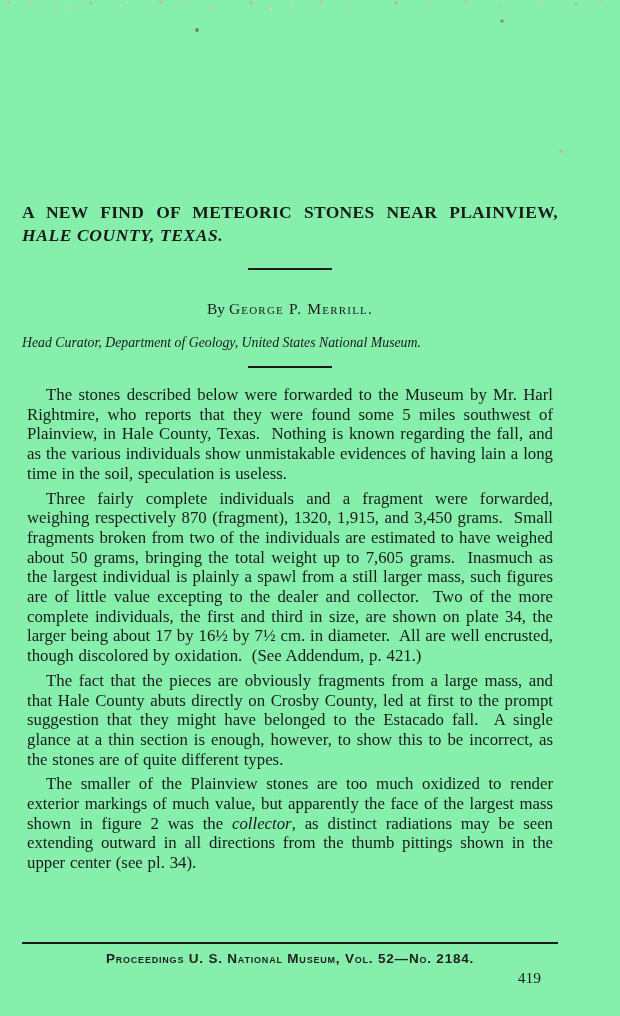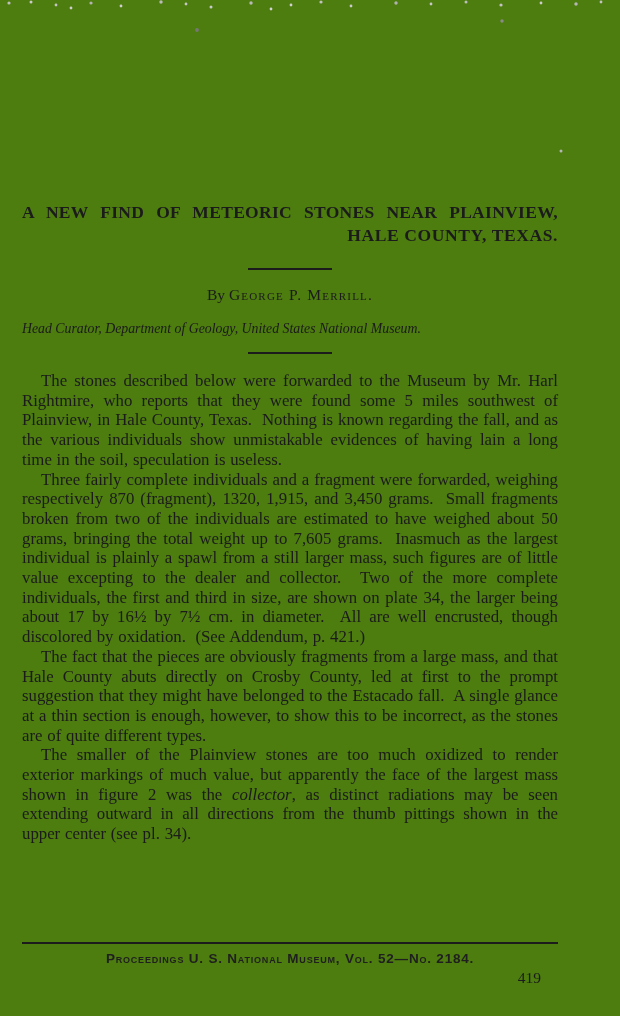--- a/index.html
+++ b/index.html
@@ -4,21 +4,21 @@
 <style>
   html, body { margin: 0; padding: 0; }
   body {
     width: 620px; height: 1016px;
     background: #f3f2ee;
     font-family: "Liberation Serif", serif;
   }
   .page {
     position: relative;
     width: 620px; height: 1016px;
-    background: #4d7c0f;
+    background: #86efac;
     color: #1b1b1b;
     box-sizing: border-box;
     padding: 0 62px 0 22px;
     overflow: hidden;
   }
   
   .noise {
     position: absolute; top: 0; left: 0;
     width: 2px; height: 2px; background: transparent; border-radius: 50%;
     box-shadow:
@@ -32,49 +32,49 @@
       196px 29px 0 0.9px #777777, 501px 20px 0 0.7px #8a8a8a, 560px 150px 0 0.5px #b5b5b5;
   }
   .title {
     margin: 201px 0 0 0;
     font-size: 17.5px;
     font-weight: bold;
     line-height: 23px;
     letter-spacing: 0.3px;
   }
   .title .t1 { display: block; text-align: justify; text-align-last: justify; }
-  .title .t2 { display: block; text-align: right; letter-spacing: 0.6px; }
+  .title .t2 { display: block; text-align: left; letter-spacing: 0.6px; font-style: italic; }
   .rule {
     width: 84px; height: 2px;
     background: #1c1c1c;
     margin: 21px auto 0 auto;
   }
   .rule.second { margin-top: 15px; }
   .byline {
-    margin-top: 15px;
+    margin-top: 29px;
     text-align: center;
     font-size: 15.5px;
     line-height: 20px;
   }
   .byline .name { font-variant: small-caps; letter-spacing: 1.2px; }
   .affiliation {
     margin-top: 15px;
     font-style: italic;
     font-size: 13.8px;
     line-height: 17px;
   }
   .body {
     margin-top: 17px;
     font-size: 16.8px;
     line-height: 19.7px;
     text-align: justify;
     word-spacing: 0.6px;
   }
   .body p {
-    margin: 0;
+    margin: 5px;
     text-indent: 19px;
     white-space: pre-wrap;
   }
   .it { font-style: italic; }
   .footer-rule {
     position: absolute;
     left: 22px; right: 62px; top: 942px;
     height: 2px; background: #1c1c1c;
   }
   .journal {

